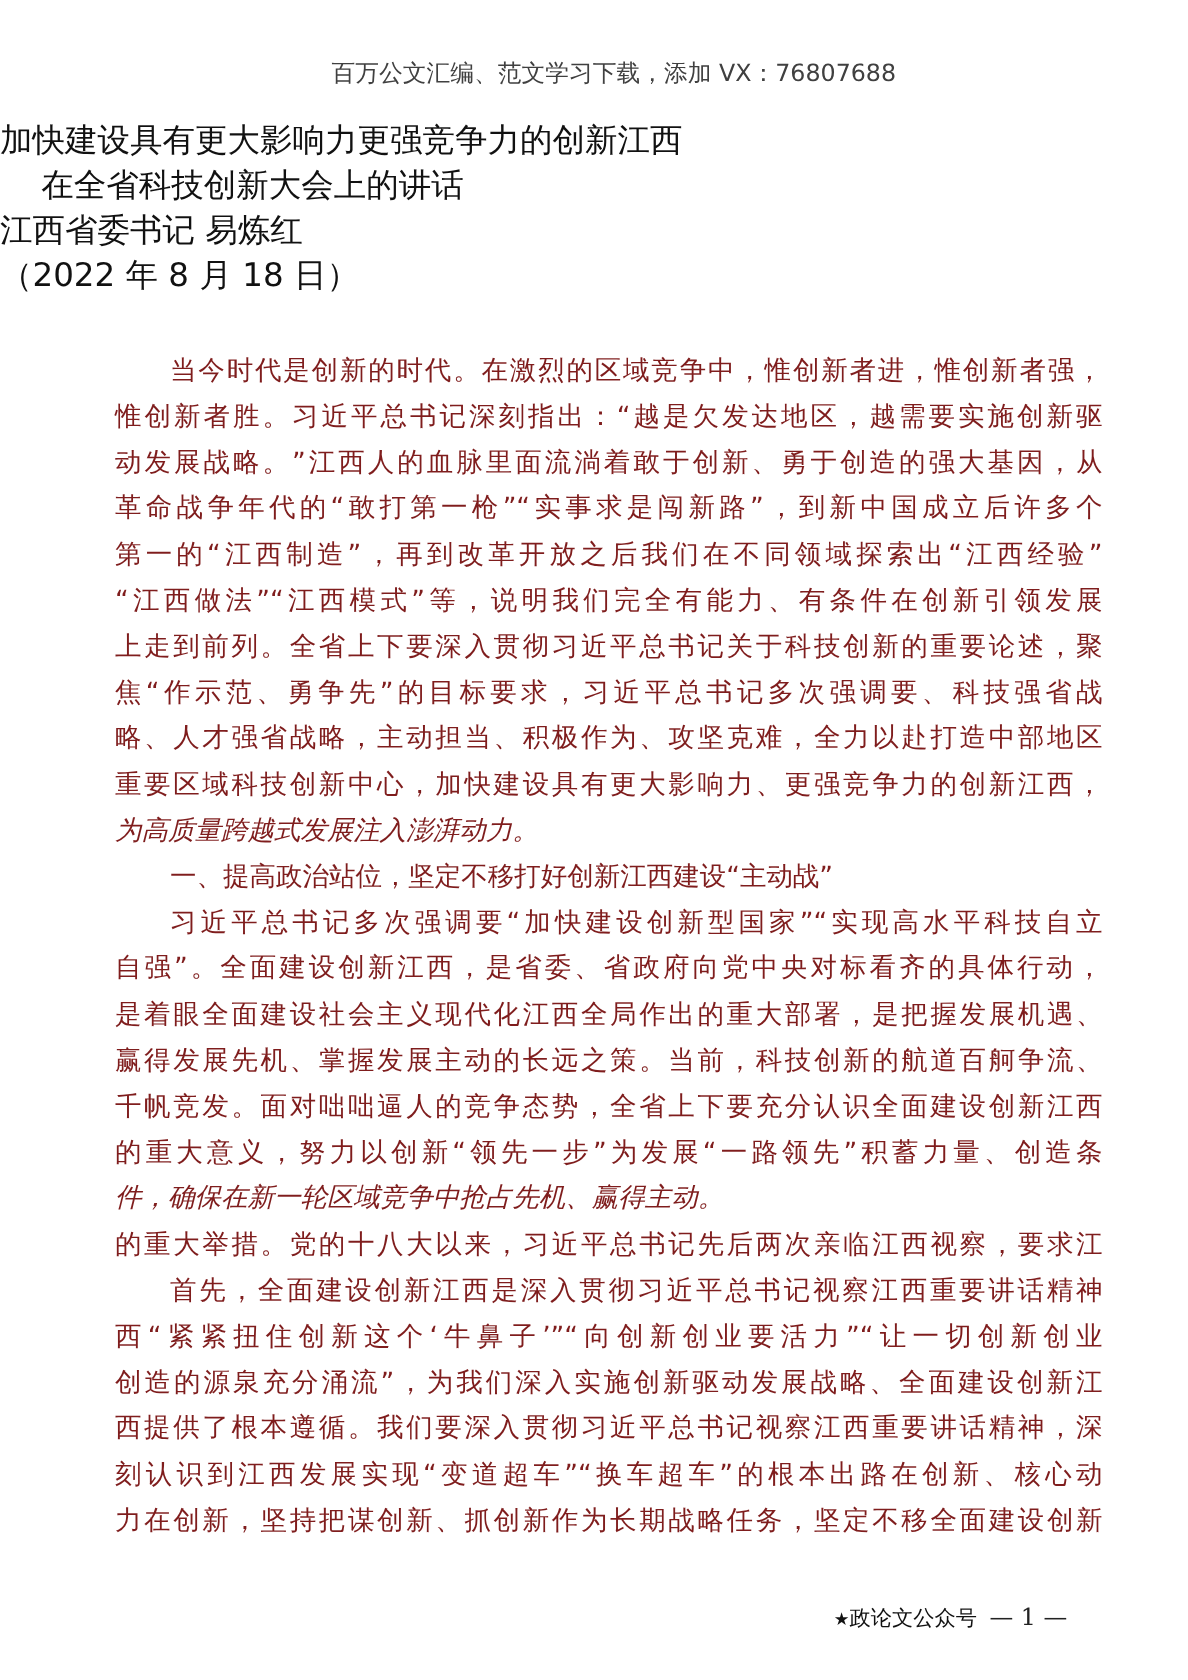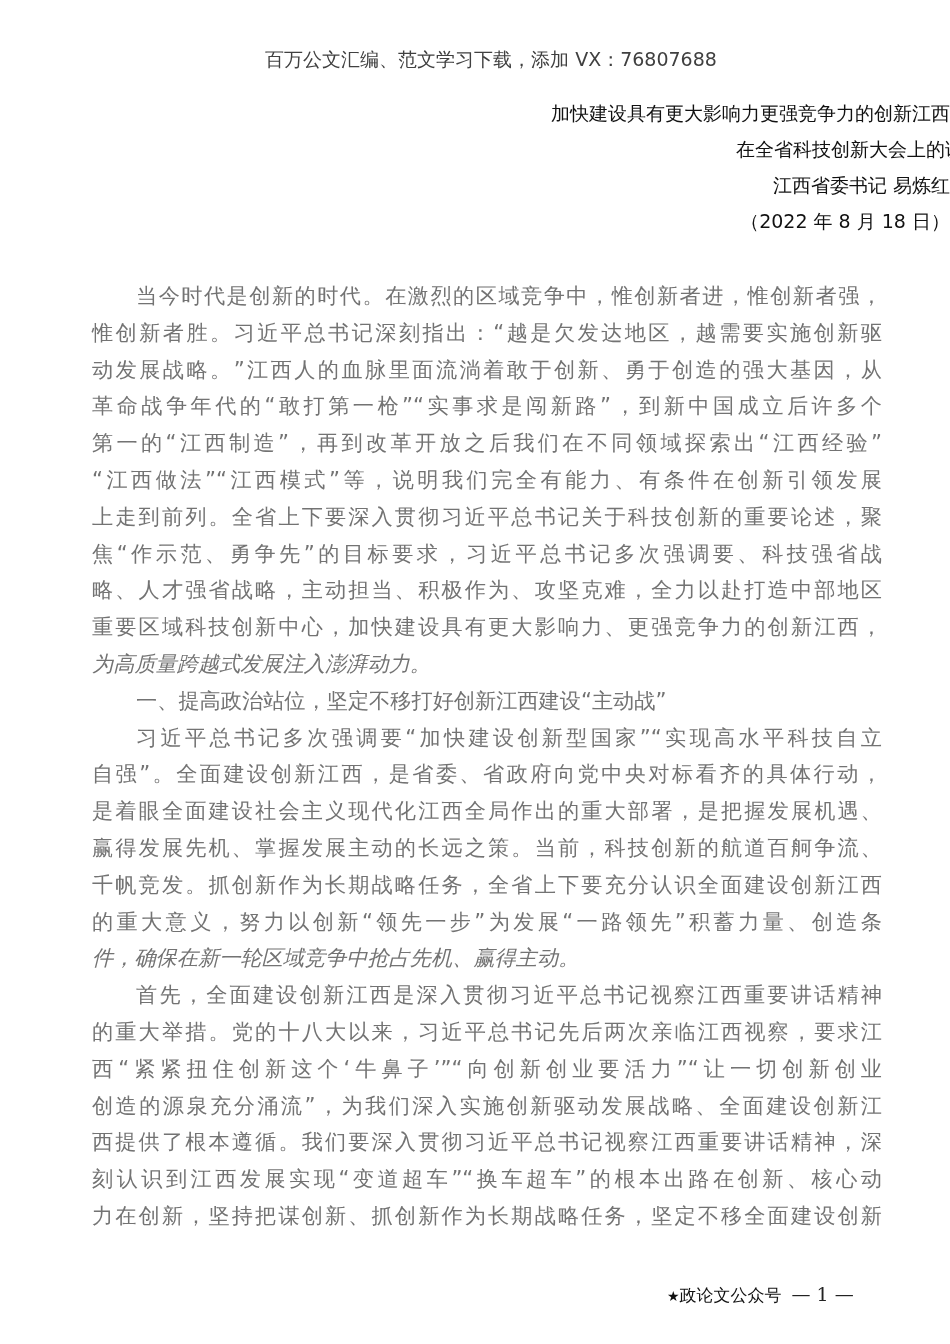--- a/index.html
+++ b/index.html
@@ -31,38 +31,38 @@
       text-align: center;
       font-size: 19px;
       line-height: 30px;
       color: #404040;
       letter-spacing: 0px;
     }
     .heading {
       position: absolute;
       left: 0;
       width: 950px;
-      text-align: right;
-      font-size: 19px;
+      text-align: left;
+      font-size: 26px;
       line-height: 30px;
       color: #111111;
     }
     .h1 { top: 98px; }
     .h2 { top: 134px; padding-left: 33px; }
     .h3 { top: 170px; }
     .h4 { top: 206px; }
 
     .body-text {
       position: absolute;
       left: 92px;
       top: 278px;
       width: 790px;
       font-size: 21.2px;
       line-height: 36.8px;
-      color: #737373;
+      color: #7f1d1d;
     }
     .line {
       display: block;
       white-space: nowrap;
       height: 36.8px;
       text-align: justify;
       text-align-last: justify;
     }
     .line.last {
       text-align-last: left;
@@ -122,26 +122,26 @@
     <span class="line">略、人才强省战略，主动担当、积极作为、攻坚克难，全力以赴打造中部地区</span>
     <span class="line">重要区域科技创新中心，加快建设具有更大影响力、更强竞争力的创新江西，</span>
     <span class="line last">为高质量跨越式发展注入澎湃动力。</span>
 
     <span class="section-heading">一、提高政治站位，坚定不移打好创新江西建设“主动战”</span>
 
     <span class="line indent">习近平总书记多次强调要“加快建设创新型国家”“实现高水平科技自立</span>
     <span class="line">自强”。全面建设创新江西，是省委、省政府向党中央对标看齐的具体行动，</span>
     <span class="line">是着眼全面建设社会主义现代化江西全局作出的重大部署，是把握发展机遇、</span>
     <span class="line">赢得发展先机、掌握发展主动的长远之策。当前，科技创新的航道百舸争流、</span>
-    <span class="line">千帆竞发。抓创新作为长期战略任务，全省上下要充分认识全面建设创新江西</span>
+    <span class="line">千帆竞发。面对咄咄逼人的竞争态势，全省上下要充分认识全面建设创新江西</span>
     <span class="line">的重大意义，努力以创新“领先一步”为发展“一路领先”积蓄力量、创造条</span>
     <span class="line last">件，确保在新一轮区域竞争中抢占先机、赢得主动。</span>
 
+    <span class="line">的重大举措。党的十八大以来，习近平总书记先后两次亲临江西视察，要求江</span>
     <span class="line indent">首先，全面建设创新江西是深入贯彻习近平总书记视察江西重要讲话精神</span>
-    <span class="line">的重大举措。党的十八大以来，习近平总书记先后两次亲临江西视察，要求江</span>
     <span class="line">西“紧紧扭住创新这个‘牛鼻子’”“向创新创业要活力”“让一切创新创业</span>
     <span class="line">创造的源泉充分涌流”，为我们深入实施创新驱动发展战略、全面建设创新江</span>
     <span class="line">西提供了根本遵循。我们要深入贯彻习近平总书记视察江西重要讲话精神，深</span>
     <span class="line">刻认识到江西发展实现“变道超车”“换车超车”的根本出路在创新、核心动</span>
     <span class="line">力在创新，坚持把谋创新、抓创新作为长期战略任务，坚定不移全面建设创新</span>
   </div>
 
   <div class="footer">
     <span class="star">★</span><span>政论文公众号</span><span class="page-num">— 1 —</span>
   </div>

